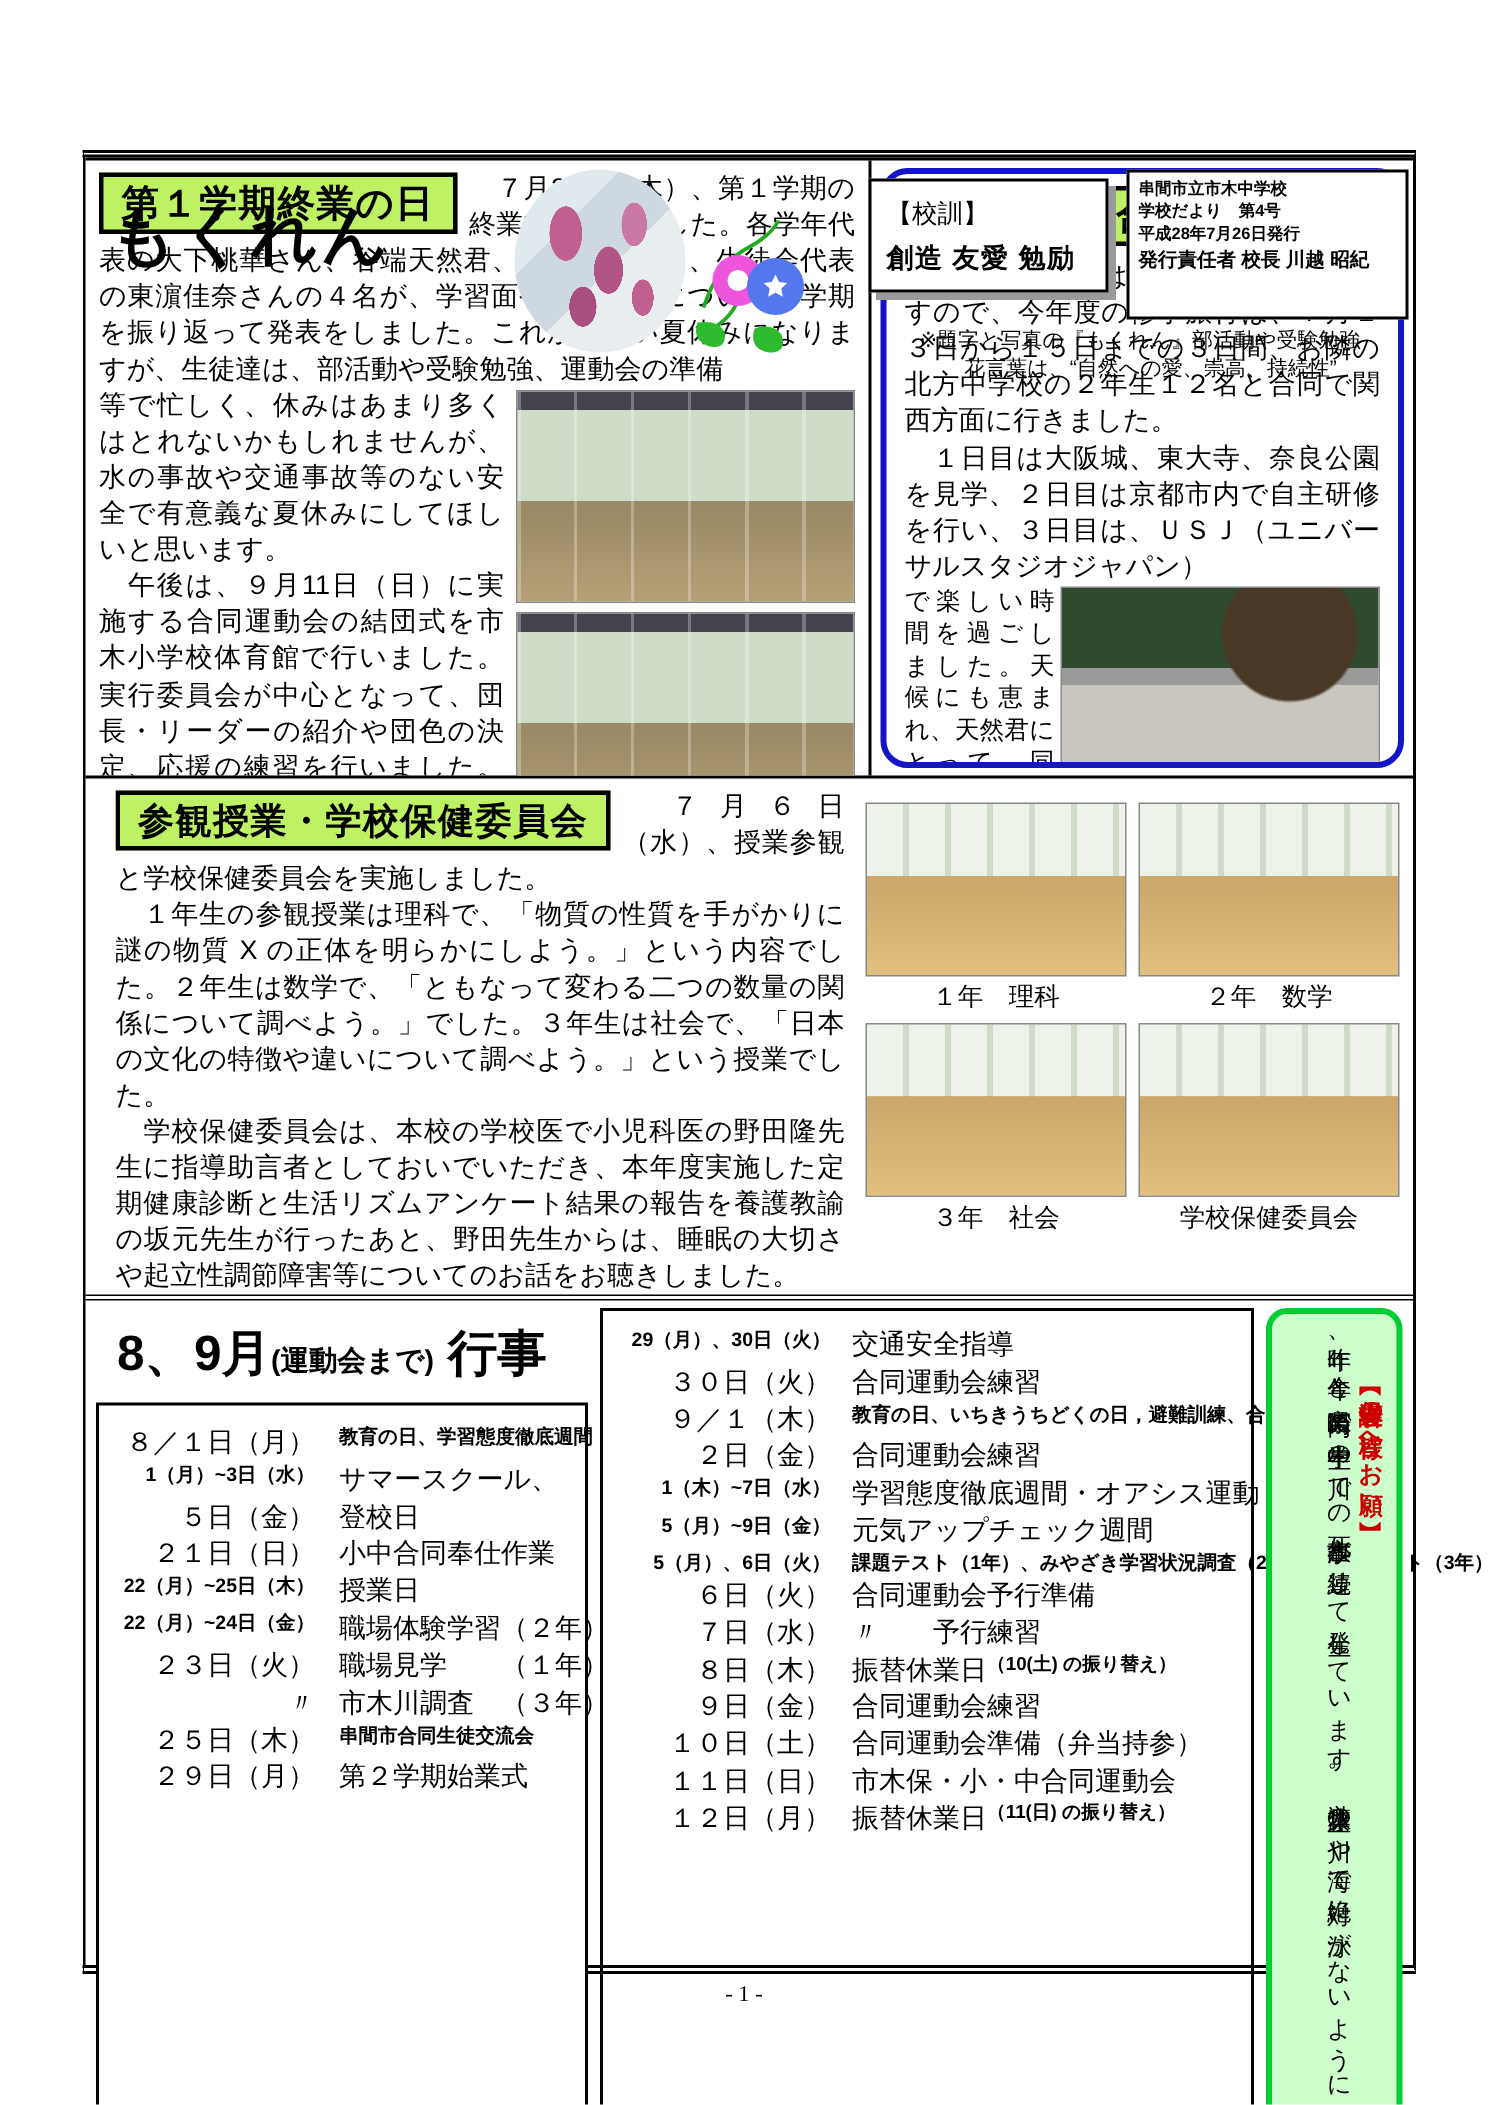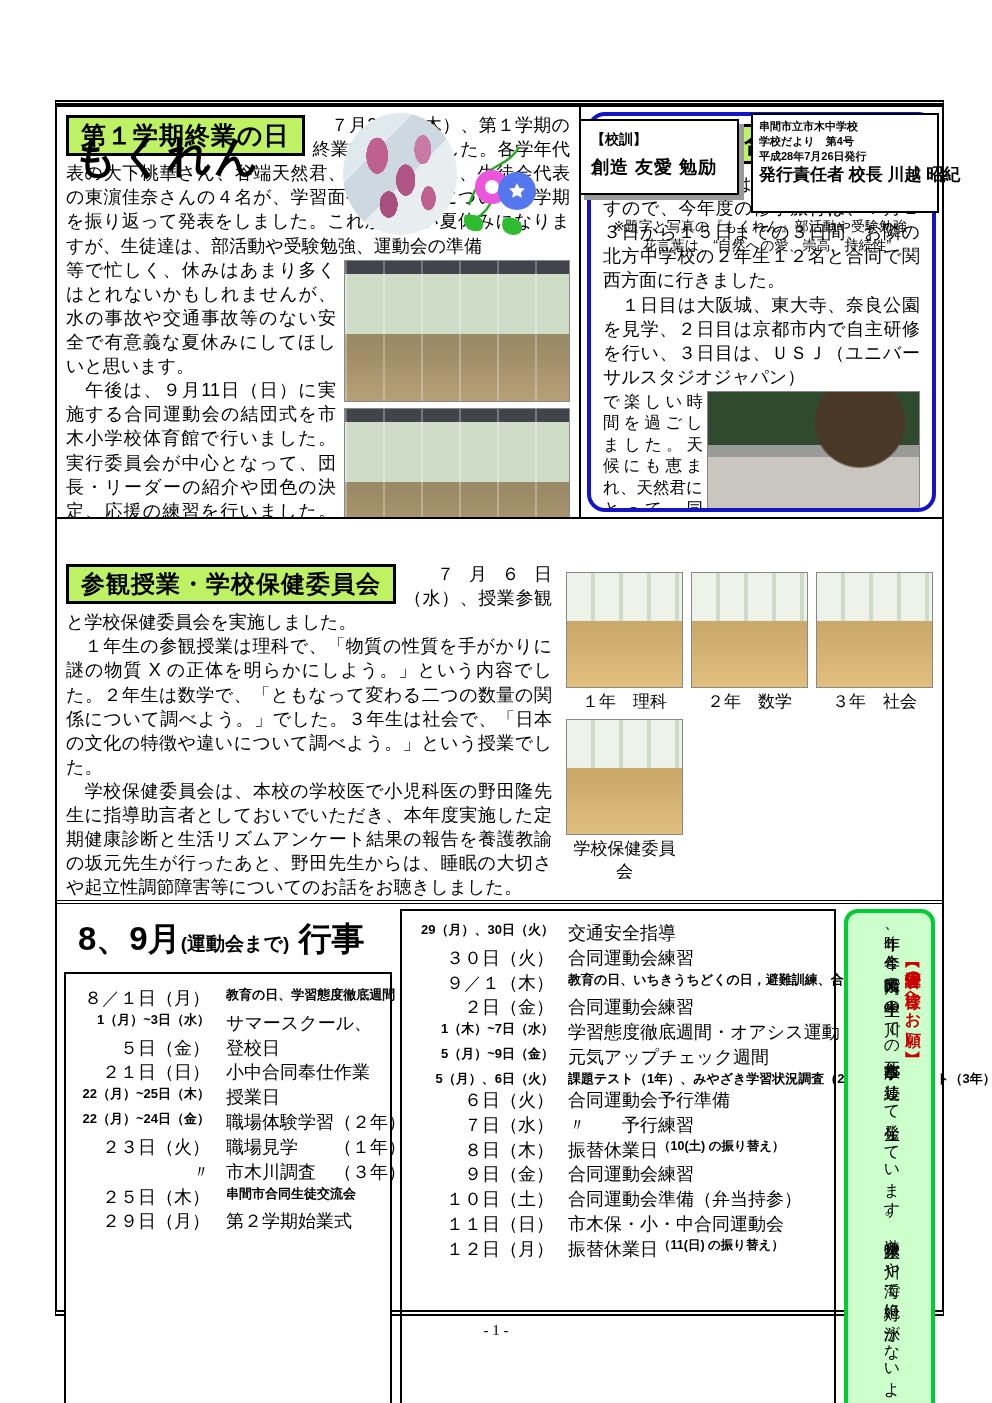--- a/index.html
+++ b/index.html
@@ -17,26 +17,26 @@
     background:
       radial-gradient(ellipse 18px 30px at 30% 35%, #c06090 0 60%, transparent 61%),
       radial-gradient(ellipse 16px 26px at 55% 55%, #b05585 0 60%, transparent 61%),
       radial-gradient(ellipse 14px 24px at 70% 30%, #c879a5 0 60%, transparent 61%),
       radial-gradient(ellipse 15px 22px at 40% 75%, #a84f7f 0 60%, transparent 61%),
       radial-gradient(ellipse 12px 20px at 75% 70%, #c06090 0 60%, transparent 61%),
       linear-gradient(135deg,#dfe9ee 0 30%,#cdd8e0 30% 55%,#e8eef0 55% 100%); }
   .asagao { position:absolute; left:402px; top:40px; }
   .motto-box { position:absolute; left:522px; top:14px; width:160px; height:76px; background:#fff;
     border:2px solid #000; box-shadow:5px 5px 0 #9a9a9a; padding:10px 10px; }
-  .motto-label { font-size:14px; font-weight:700; }
+  .motto-label { font-size:17px; font-weight:400; }
   .motto-text { font-size:18px; font-weight:800; margin-top:6px; letter-spacing:1px; }
   .info-box { position:absolute; left:694px; top:8px; width:188px; height:100px; background:#fff;
     border:2px solid #000; padding:4px 6px; }
   .info-line { font-size:11px; font-weight:800; line-height:1.35; white-space:nowrap; }
-  .info-line.small { font-size:17px; }
+  .info-line.small { font-size:13px; }
   .head-note { position:absolute; left:556px; top:112px; font-size:14px; line-height:1.35; }
   .head-note .l2 { padding-left:14px;text-align:center; }
 
   
   .title-box { display:inline-block; border:3px solid #000; background:#bef264; padding:1px 12px;
     font-size:25px; font-weight:800; letter-spacing:1px; white-space:nowrap; }
   p.body { font-size:18px; line-height:1.34; text-align:justify; }
   .photo { border:1px solid #888; }
 
   
@@ -51,24 +51,24 @@
   .sec2wrap { flex:1; padding:5px 6px; }
   .blue-box { height:100%; border:4px solid #1515c8; border-radius:18px; padding:8px 12px; overflow:hidden; }
   .blue-box .title-box { margin-bottom:8px; font-size:24px; }
   .usj-row { display:flex; margin-top:2px; }
   .usj-text { width:100px; font-size:16.5px; line-height:1.3; text-align:justify; }
   .ph-usj { flex:1; height:192px; margin-left:4px; background:
       radial-gradient(circle at 72% 16%, #4a3826 0 20%, transparent 21%),
       linear-gradient(180deg,#2f4a2f 0 28%, #9a9a98 28% 34%, #c9c6c0 34% 72%, #8f8c86 72% 100%); }
 
   
-  .sec3 { height:348px; border-bottom:4px double #000; padding:6px 9px 0 9px; display:flex;margin-top:37px; }
+  .sec3 { height:348px; border-bottom:4px double #000; padding:6px 9px 0 20px; display:flex; }
   .sec3-text { width:486px; overflow:hidden; }
   .sec3-text .title-box { float:left; margin:2px 8px 2px 0; font-size:24px; }
-  .sec3-photos { flex:1; padding:10px 0 0 14px; display:grid; grid-template-columns:1fr 1fr 1fr; gap:2px 8px; align-content:start; }
+  .sec3-photos { flex:1; padding:10px 0 0 14px; display:grid; grid-template-columns:1fr 1fr; gap:2px 8px; align-content:start; }
   .ph-cell .photo { width:100%; height:116px; }
   .ph-class { background:
       repeating-linear-gradient(90deg, rgba(255,255,255,.45) 0 24px, rgba(150,180,150,.25) 24px 28px),
       linear-gradient(180deg,#dfe8d8 0 42%, #caa96a 42% 48%, #e0bf7f 100%); background-size:100% 42%,100% 100%; background-repeat:no-repeat,no-repeat; }
   .caption { text-align:center; font-size:17px; padding:2px 0 4px; }
 
   
   .bottom { flex:1; display:flex; padding:5px 7px 6px 7px; gap:8px; }
   .colA { width:328px; display:flex; flex-direction:column; }
   .sched-title { padding:8px 0 10px 14px; white-space:nowrap; }

